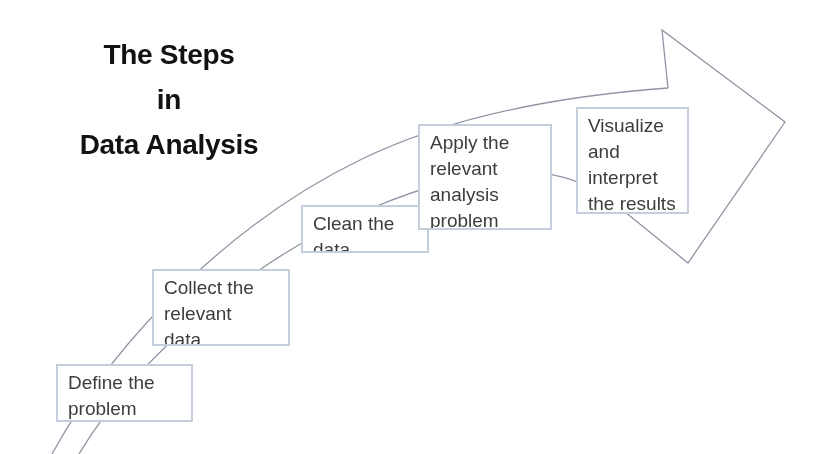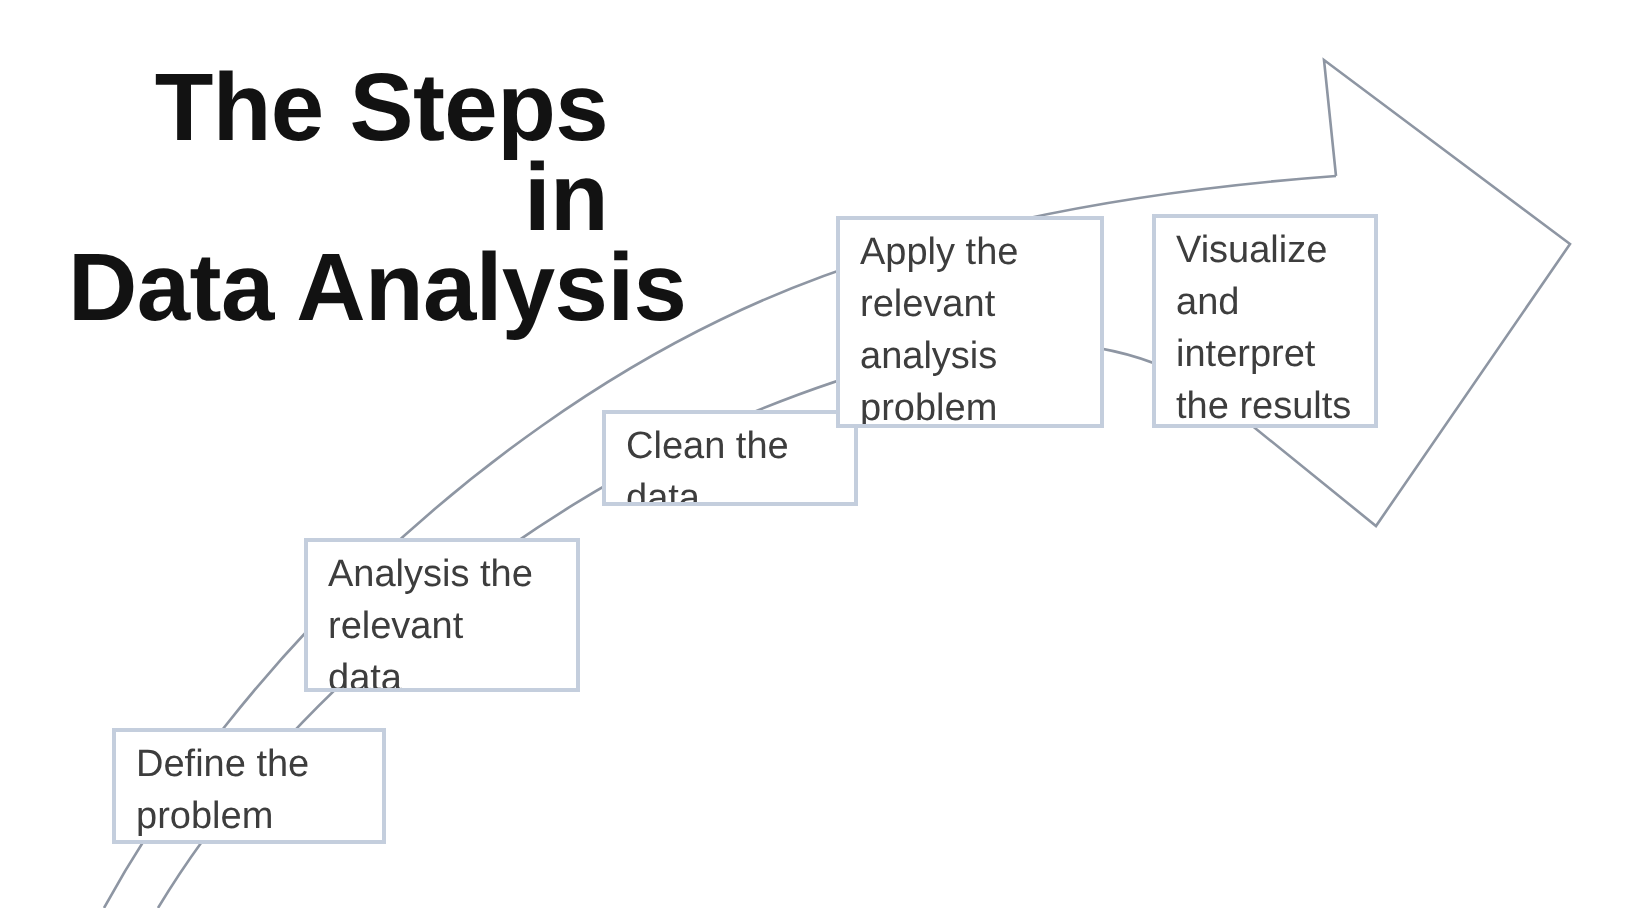--- a/index.html
+++ b/index.html
@@ -22,24 +22,24 @@
     left: 0;
     top: 0;
     width: 824px;
     height: 454px;
   }
   #title-block {
     position: absolute;
     left: 34px;
     top: 32px;
     width: 270px;
-    text-align: right;
+    text-align: center;
     color: #121212;
     font-weight: bold;
-    font-size: 48px;
+    font-size: 28px;
     line-height: 45px;
     letter-spacing: -0.3px;
     white-space: nowrap;
   }
   .title-line {
     display: block;
   }
   .step-box {
     position: absolute;
     box-sizing: border-box;
@@ -51,21 +51,21 @@
     padding: 4px 0 0 10px;
     overflow: hidden;
   }
   .step-line {
     display: block;
     white-space: nowrap;
   }
   #box-define  { left: 56px;  top: 364px; width: 137px; height: 58px; }
   #box-collect { left: 152px; top: 269px; width: 138px; height: 77px; }
   #box-clean   { left: 277px; top: 205px; width: 128px; height: 48px; margin-left: 24px; }
-  #box-apply   { left: 418px; top: 108px; width: 134px; height: 106px; }
+  #box-apply   { left: 418px; top: 124px; width: 134px; height: 106px; }
   #box-visual  { left: 576px; top: 107px; width: 113px; height: 107px; }
 </style>
 </head>
 <body>
 
 <div id="slide">
 
   <svg id="arrow-layer" viewBox="0 0 824 454" xmlns="http://www.w3.org/2000/svg">
 
     <path d="M 52 454 C 120 330, 240 218, 360 160 C 450 116, 560 96, 668 88" fill="none" stroke="#8e96a3" stroke-width="1.3"></path>
@@ -80,21 +80,21 @@
     <span class="title-line">in</span>
     <span class="title-line">Data Analysis</span>
   </div>
 
   <div class="step-box" id="box-define">
     <span class="step-line">Define the</span>
     <span class="step-line">problem</span>
   </div>
 
   <div class="step-box" id="box-collect">
-    <span class="step-line">Analysis the</span>
+    <span class="step-line">Collect the</span>
     <span class="step-line">relevant</span>
     <span class="step-line">data</span>
   </div>
 
   <div class="step-box" id="box-clean">
     <span class="step-line">Clean the</span>
     <span class="step-line">data</span>
   </div>
 
   <div class="step-box" id="box-apply">

